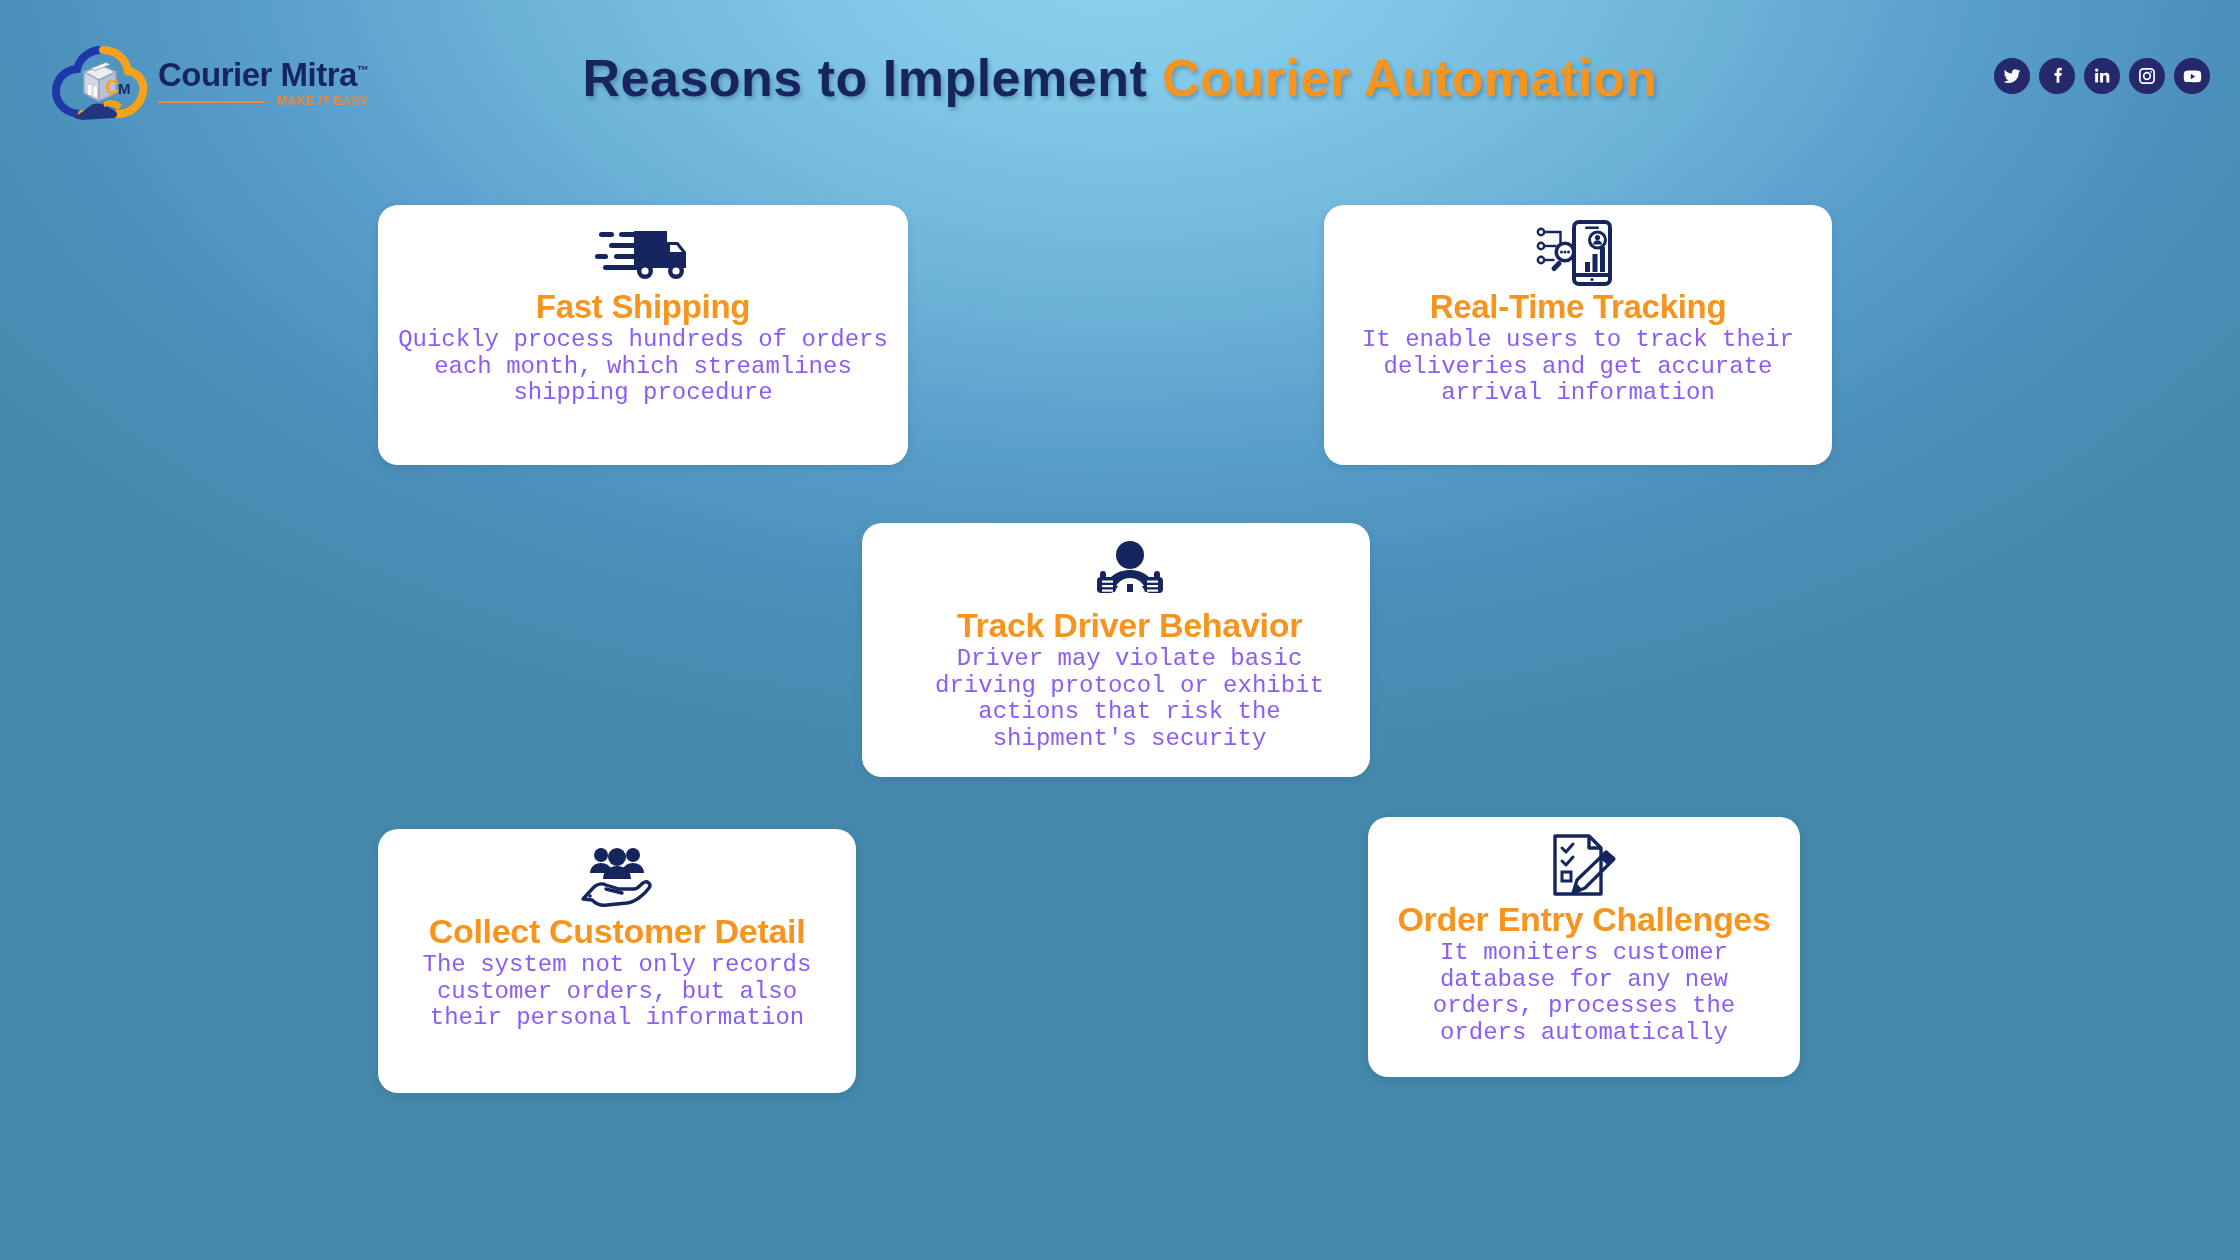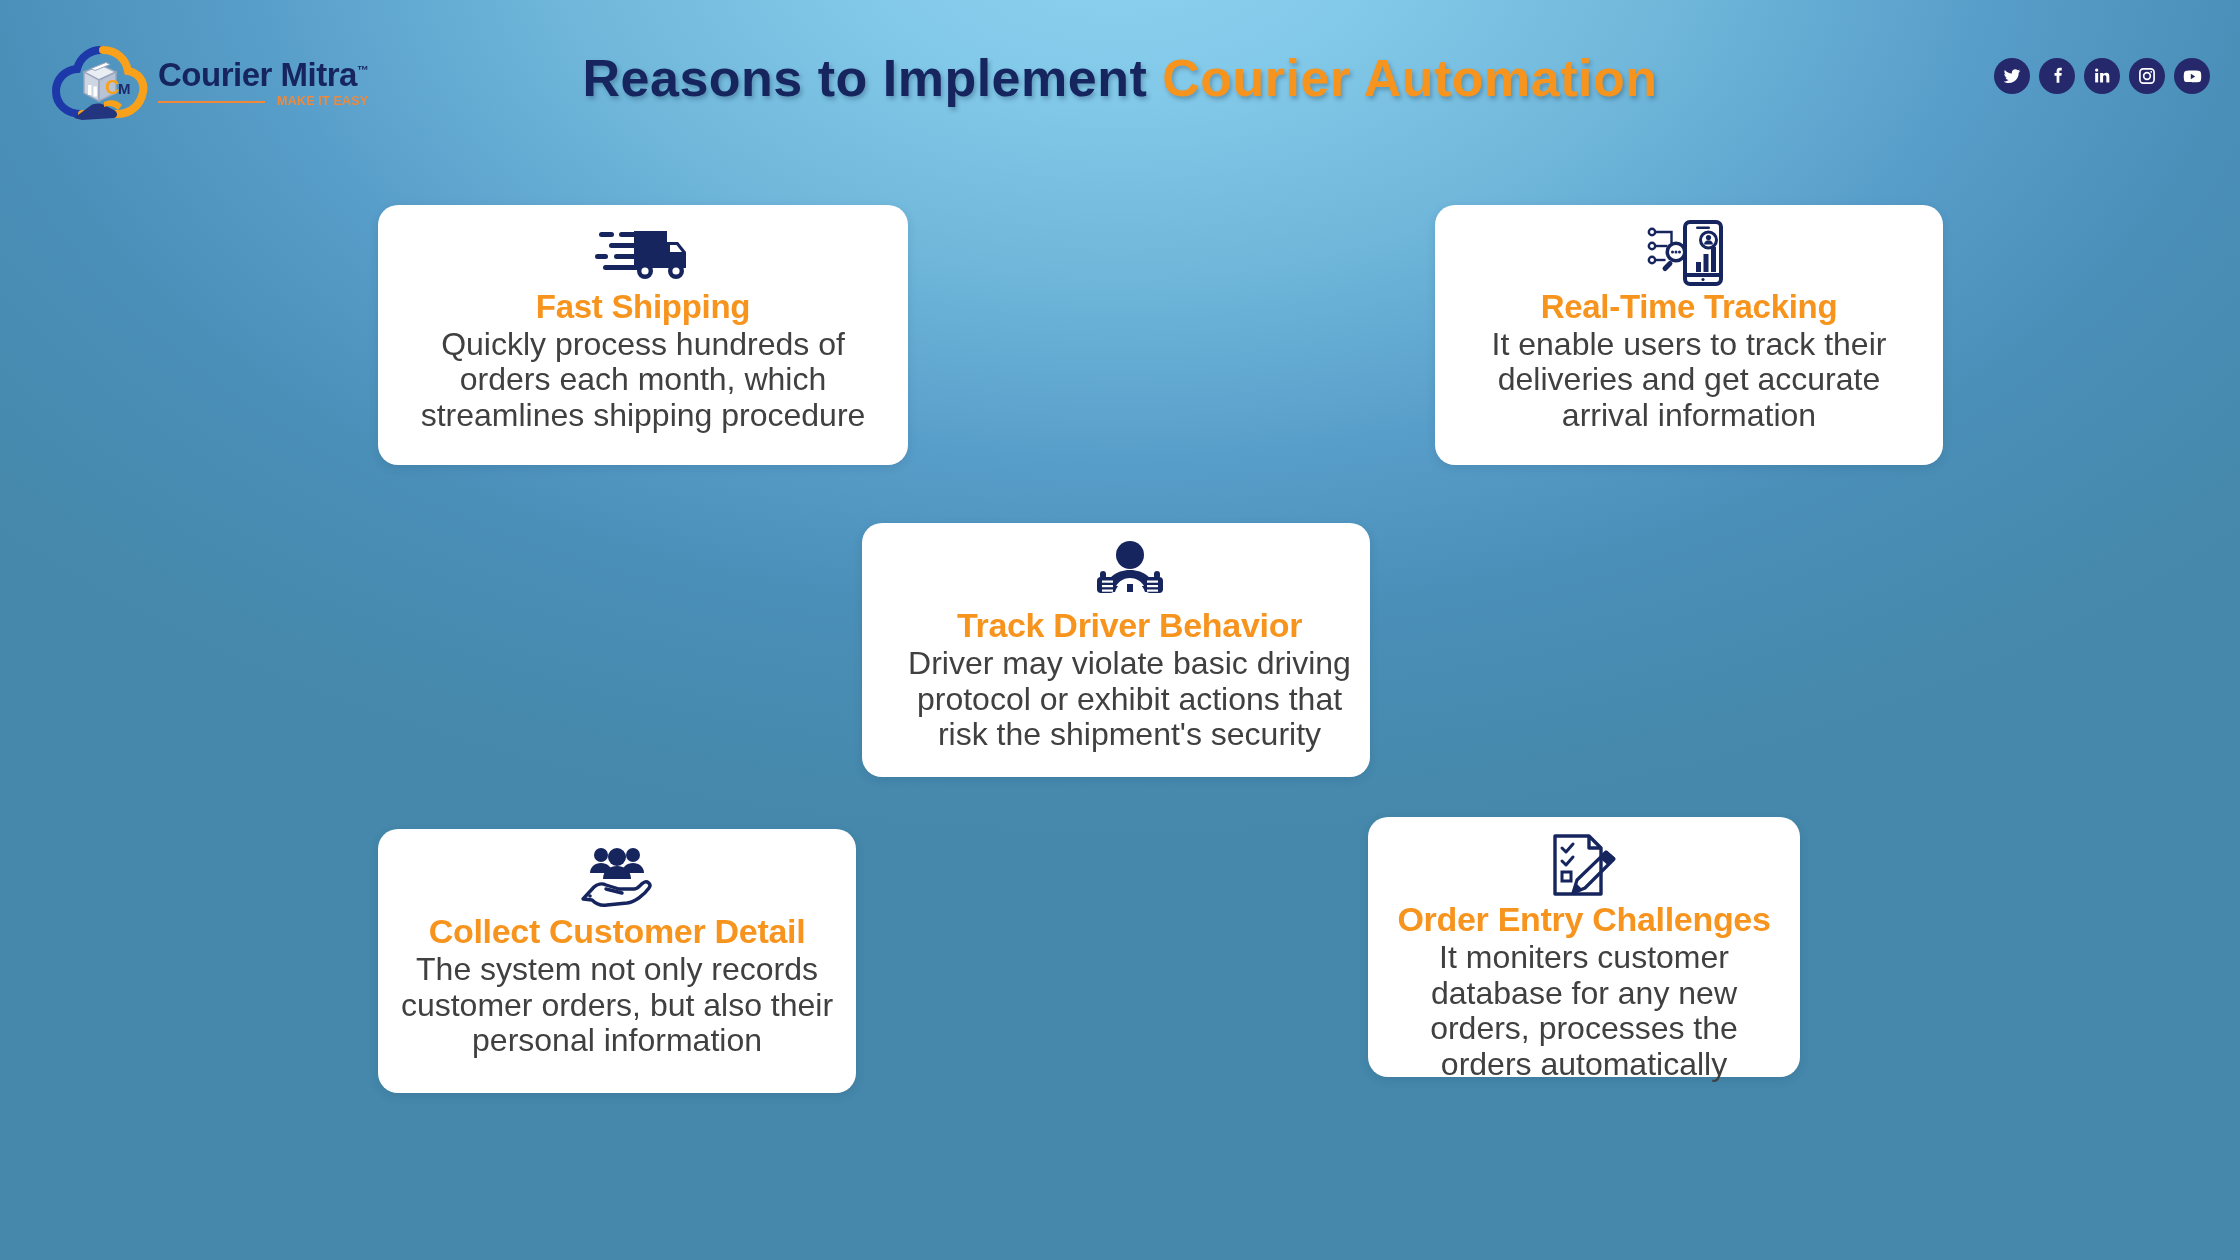--- a/index.html
+++ b/index.html
@@ -147,28 +147,29 @@
   .card-title {
     color: #f7941e;
     font-weight: bold;
     font-size: 32px;
     line-height: 1.08;
     letter-spacing: -0.3px;
     white-space: nowrap;
     margin-bottom: 2px;
   }
   .card-body {
-    color: #404040;
-    font-size: 32px;
+    color: #8b5cf6;
+    font-size: 24px;
     line-height: 1.12;
+    font-family: Liberation Mono, monospace;
   }
 
   
   #card-fast-shipping   { left: 378px;  top: 205px;  width: 530px; height: 260px; }
-  #card-realtime        { left: 1435px; top: 205px;  width: 508px; height: 260px; }
+  #card-realtime        { left: 1324px; top: 205px;  width: 508px; height: 260px; }
   #card-driver          { left: 862px;  top: 523px;  width: 508px; height: 254px; padding-left: 45px; }
   #card-customer        { left: 378px;  top: 829px;  width: 478px; height: 264px; }
   #card-order           { left: 1368px; top: 817px;  width: 432px; height: 260px; }
 
   #card-fast-shipping .card-title { font-size: 33px; }
   #card-realtime .card-title      { font-size: 33px; }
   #card-driver .card-title        { font-size: 34px; }
   #card-customer .card-title      { font-size: 34px; }
   #card-order .card-title         { font-size: 34px; }
 </style>

